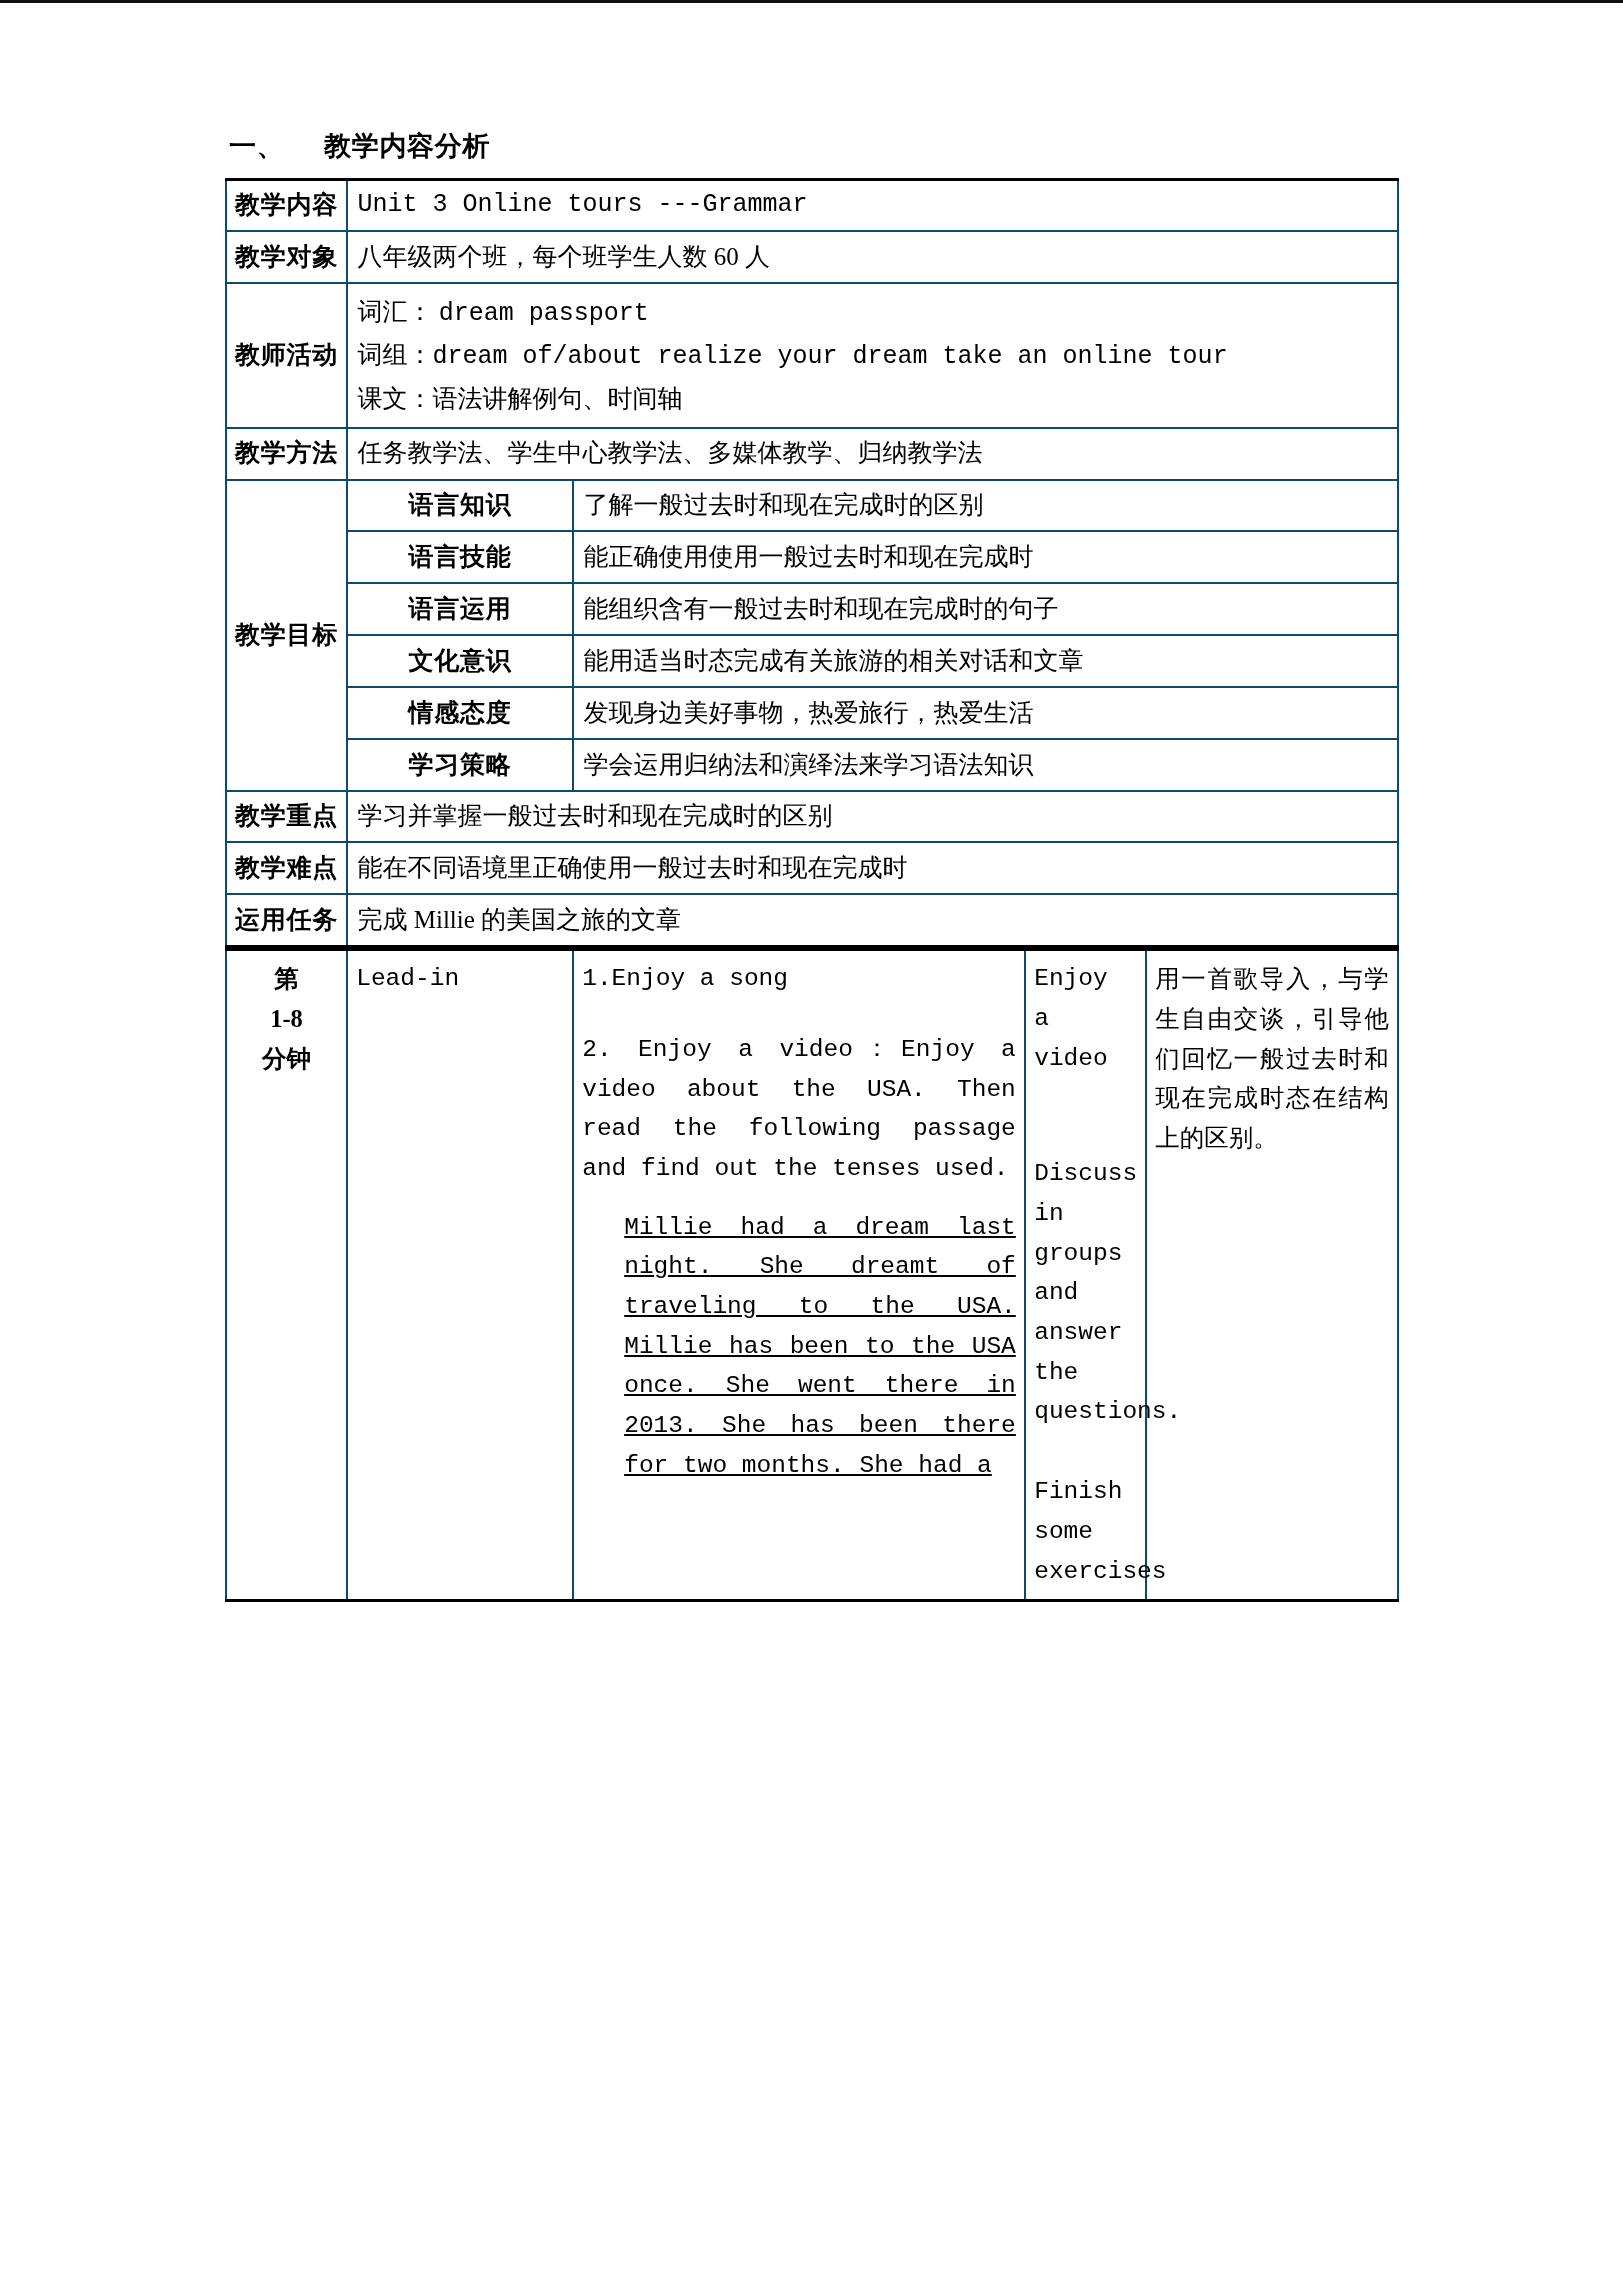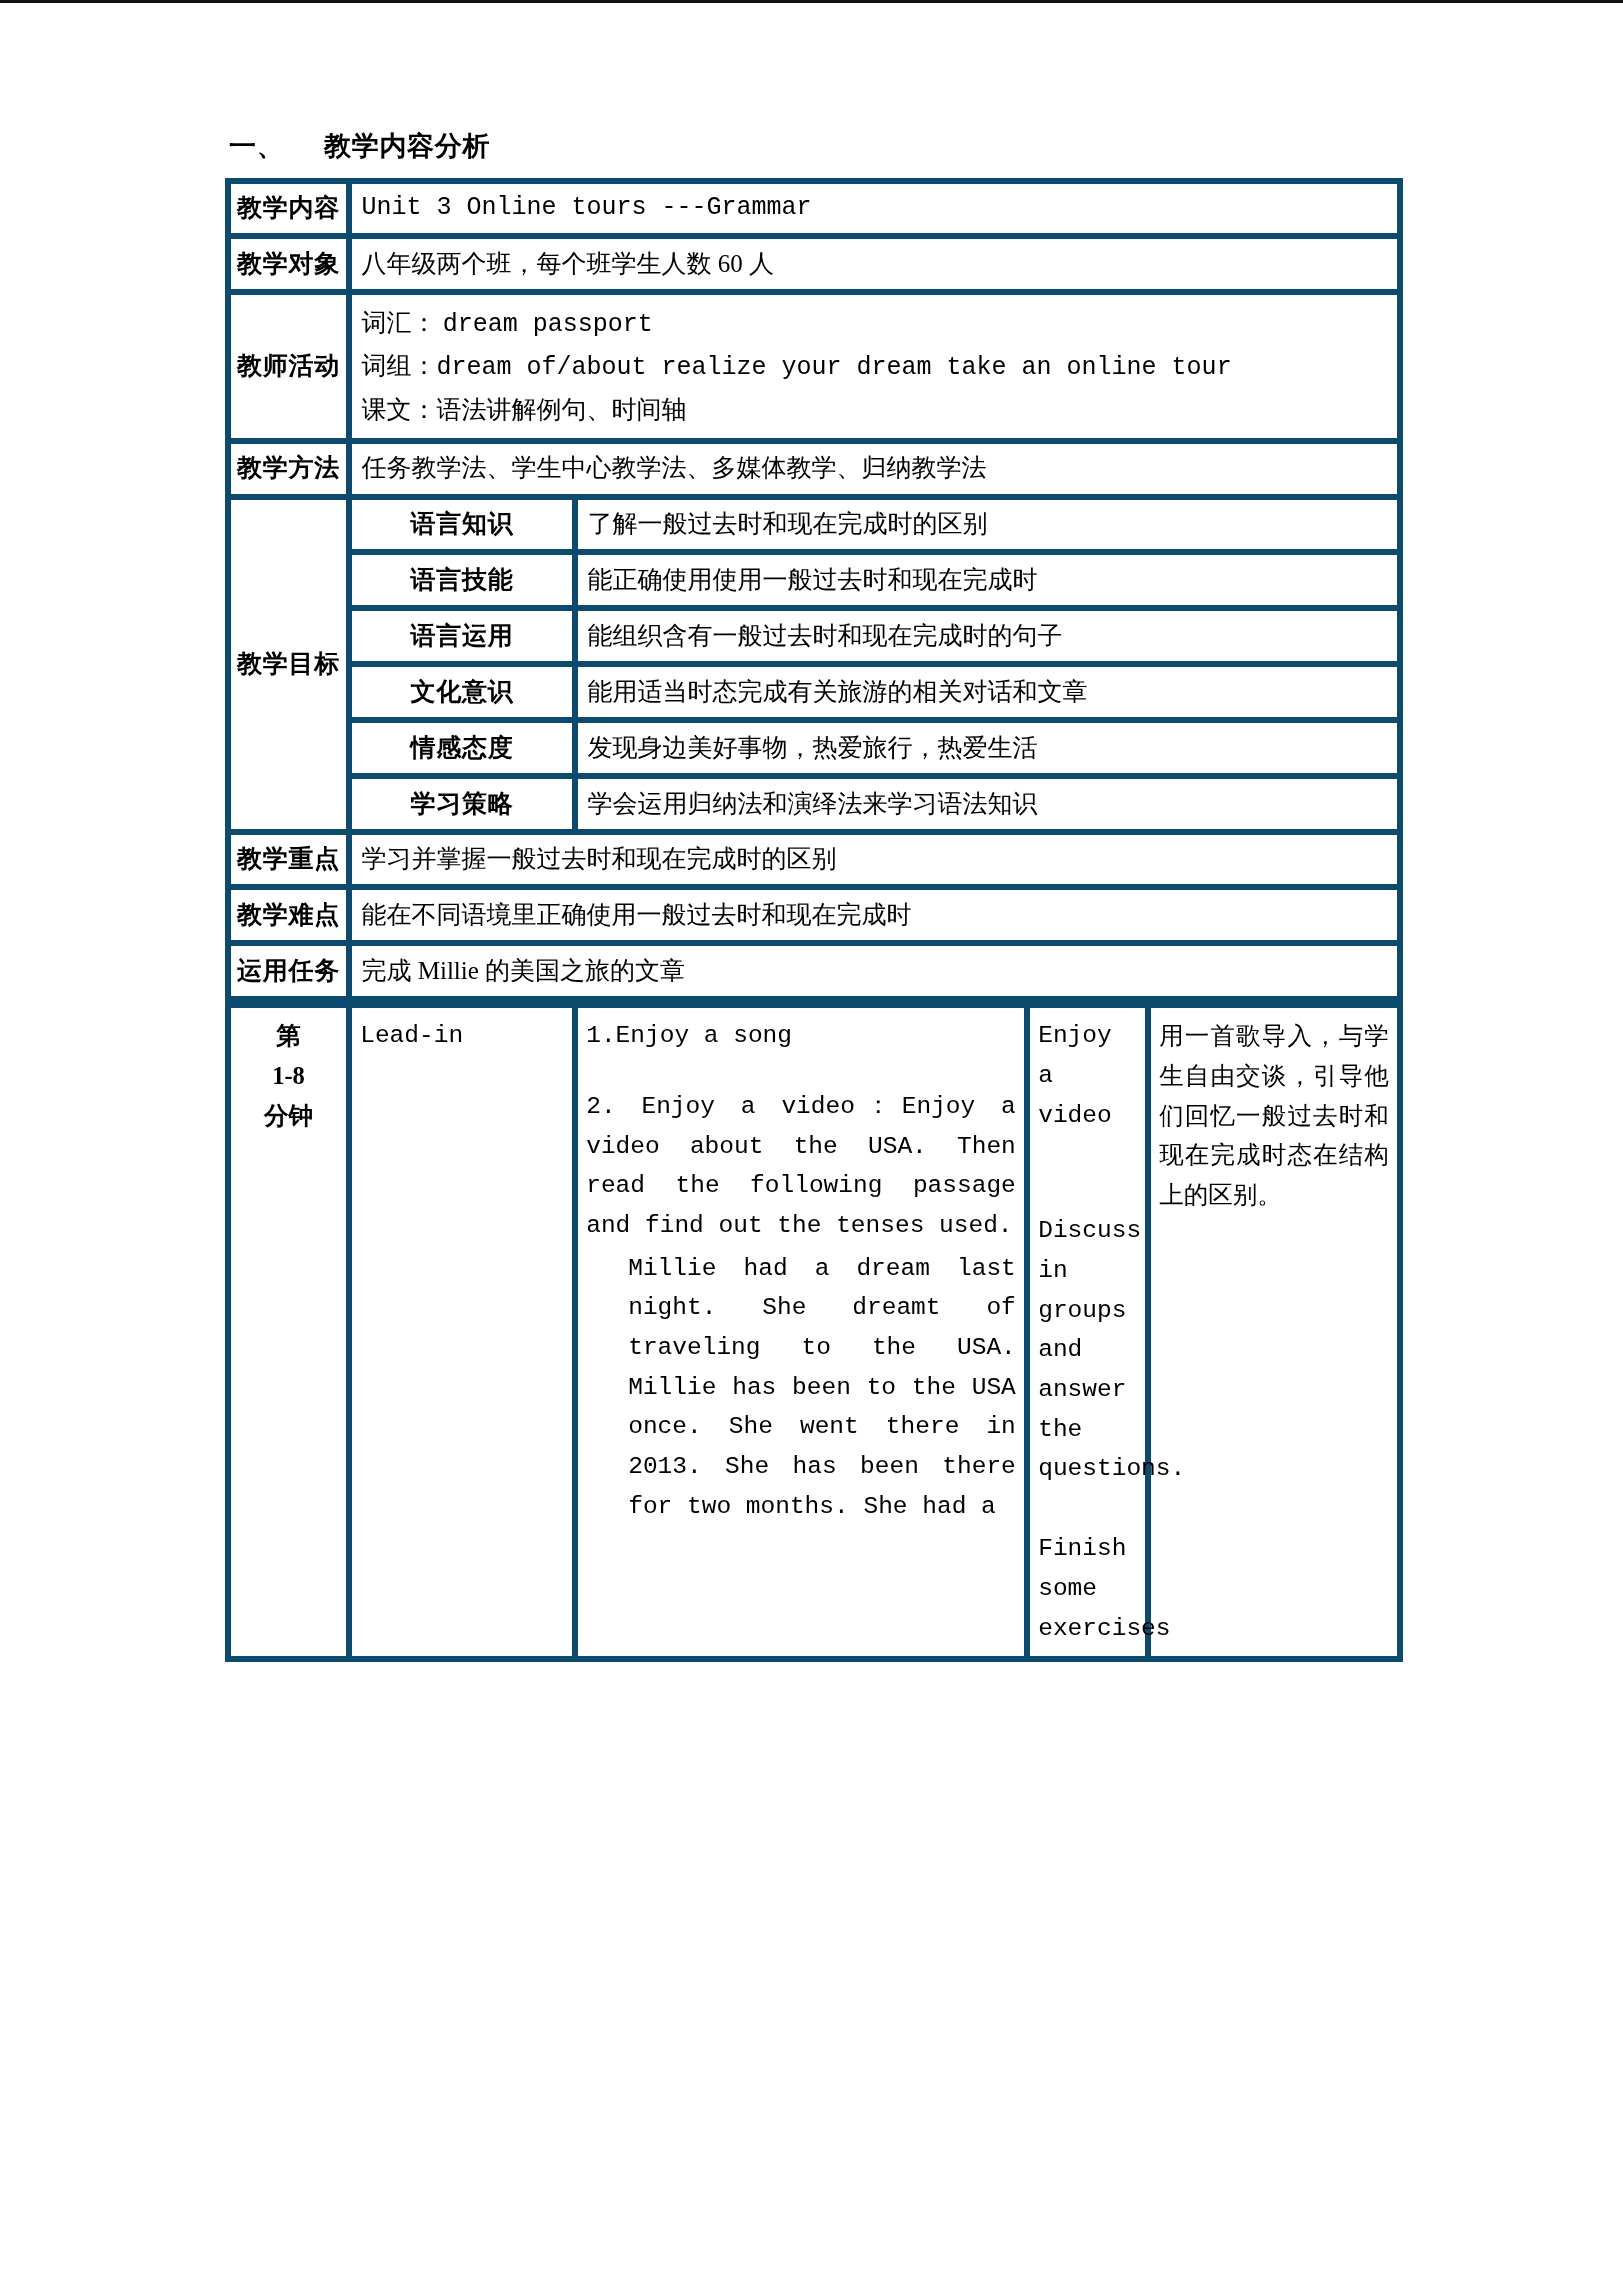--- a/index.html
+++ b/index.html
@@ -86,21 +86,21 @@
   table.doc-table {
     border-collapse: collapse;
     width: 1173px;
     table-layout: fixed;
     border-top: 3.4px solid #000;
     border-bottom: 3.4px solid #000;
     border-left: 1.4px solid #000;
     border-right: 1.4px solid #000;
   }
   table.doc-table td {
-    border: 6px solid #0c4a6e;
+    border: 2px solid #0c4a6e;
     vertical-align: middle;
     padding: 6.8px 9.5px;
     font-size: 25px;
     line-height: 1.45;
   }
   table.doc-table td.label {
     font-weight: bold;
     text-align: center;
     padding: 6.8px 4.1px;
     letter-spacing: 0.7px;
@@ -165,23 +165,24 @@
     vertical-align: top;
     padding-top: 13.6px;
     line-height: 1.65;
     letter-spacing: 0px;
     text-align: justify;
   }
   .para { margin: 0 0 0 0; }
   .spacer-line { height: 31px; }
   .indent-block {
     margin-left: 42px;
-    margin-top: 3px;
+    margin-top: 19px;
     text-align: justify;
     text-justify: inter-word;
+    text-decoration: underline;
   }
   .gap-md { height: 40px; }
   .gap-lg { height: 76px; }
 </style>
 </head>
 <body>
 
 <div class="page-top-rule"></div>
 
 <div class="page">

